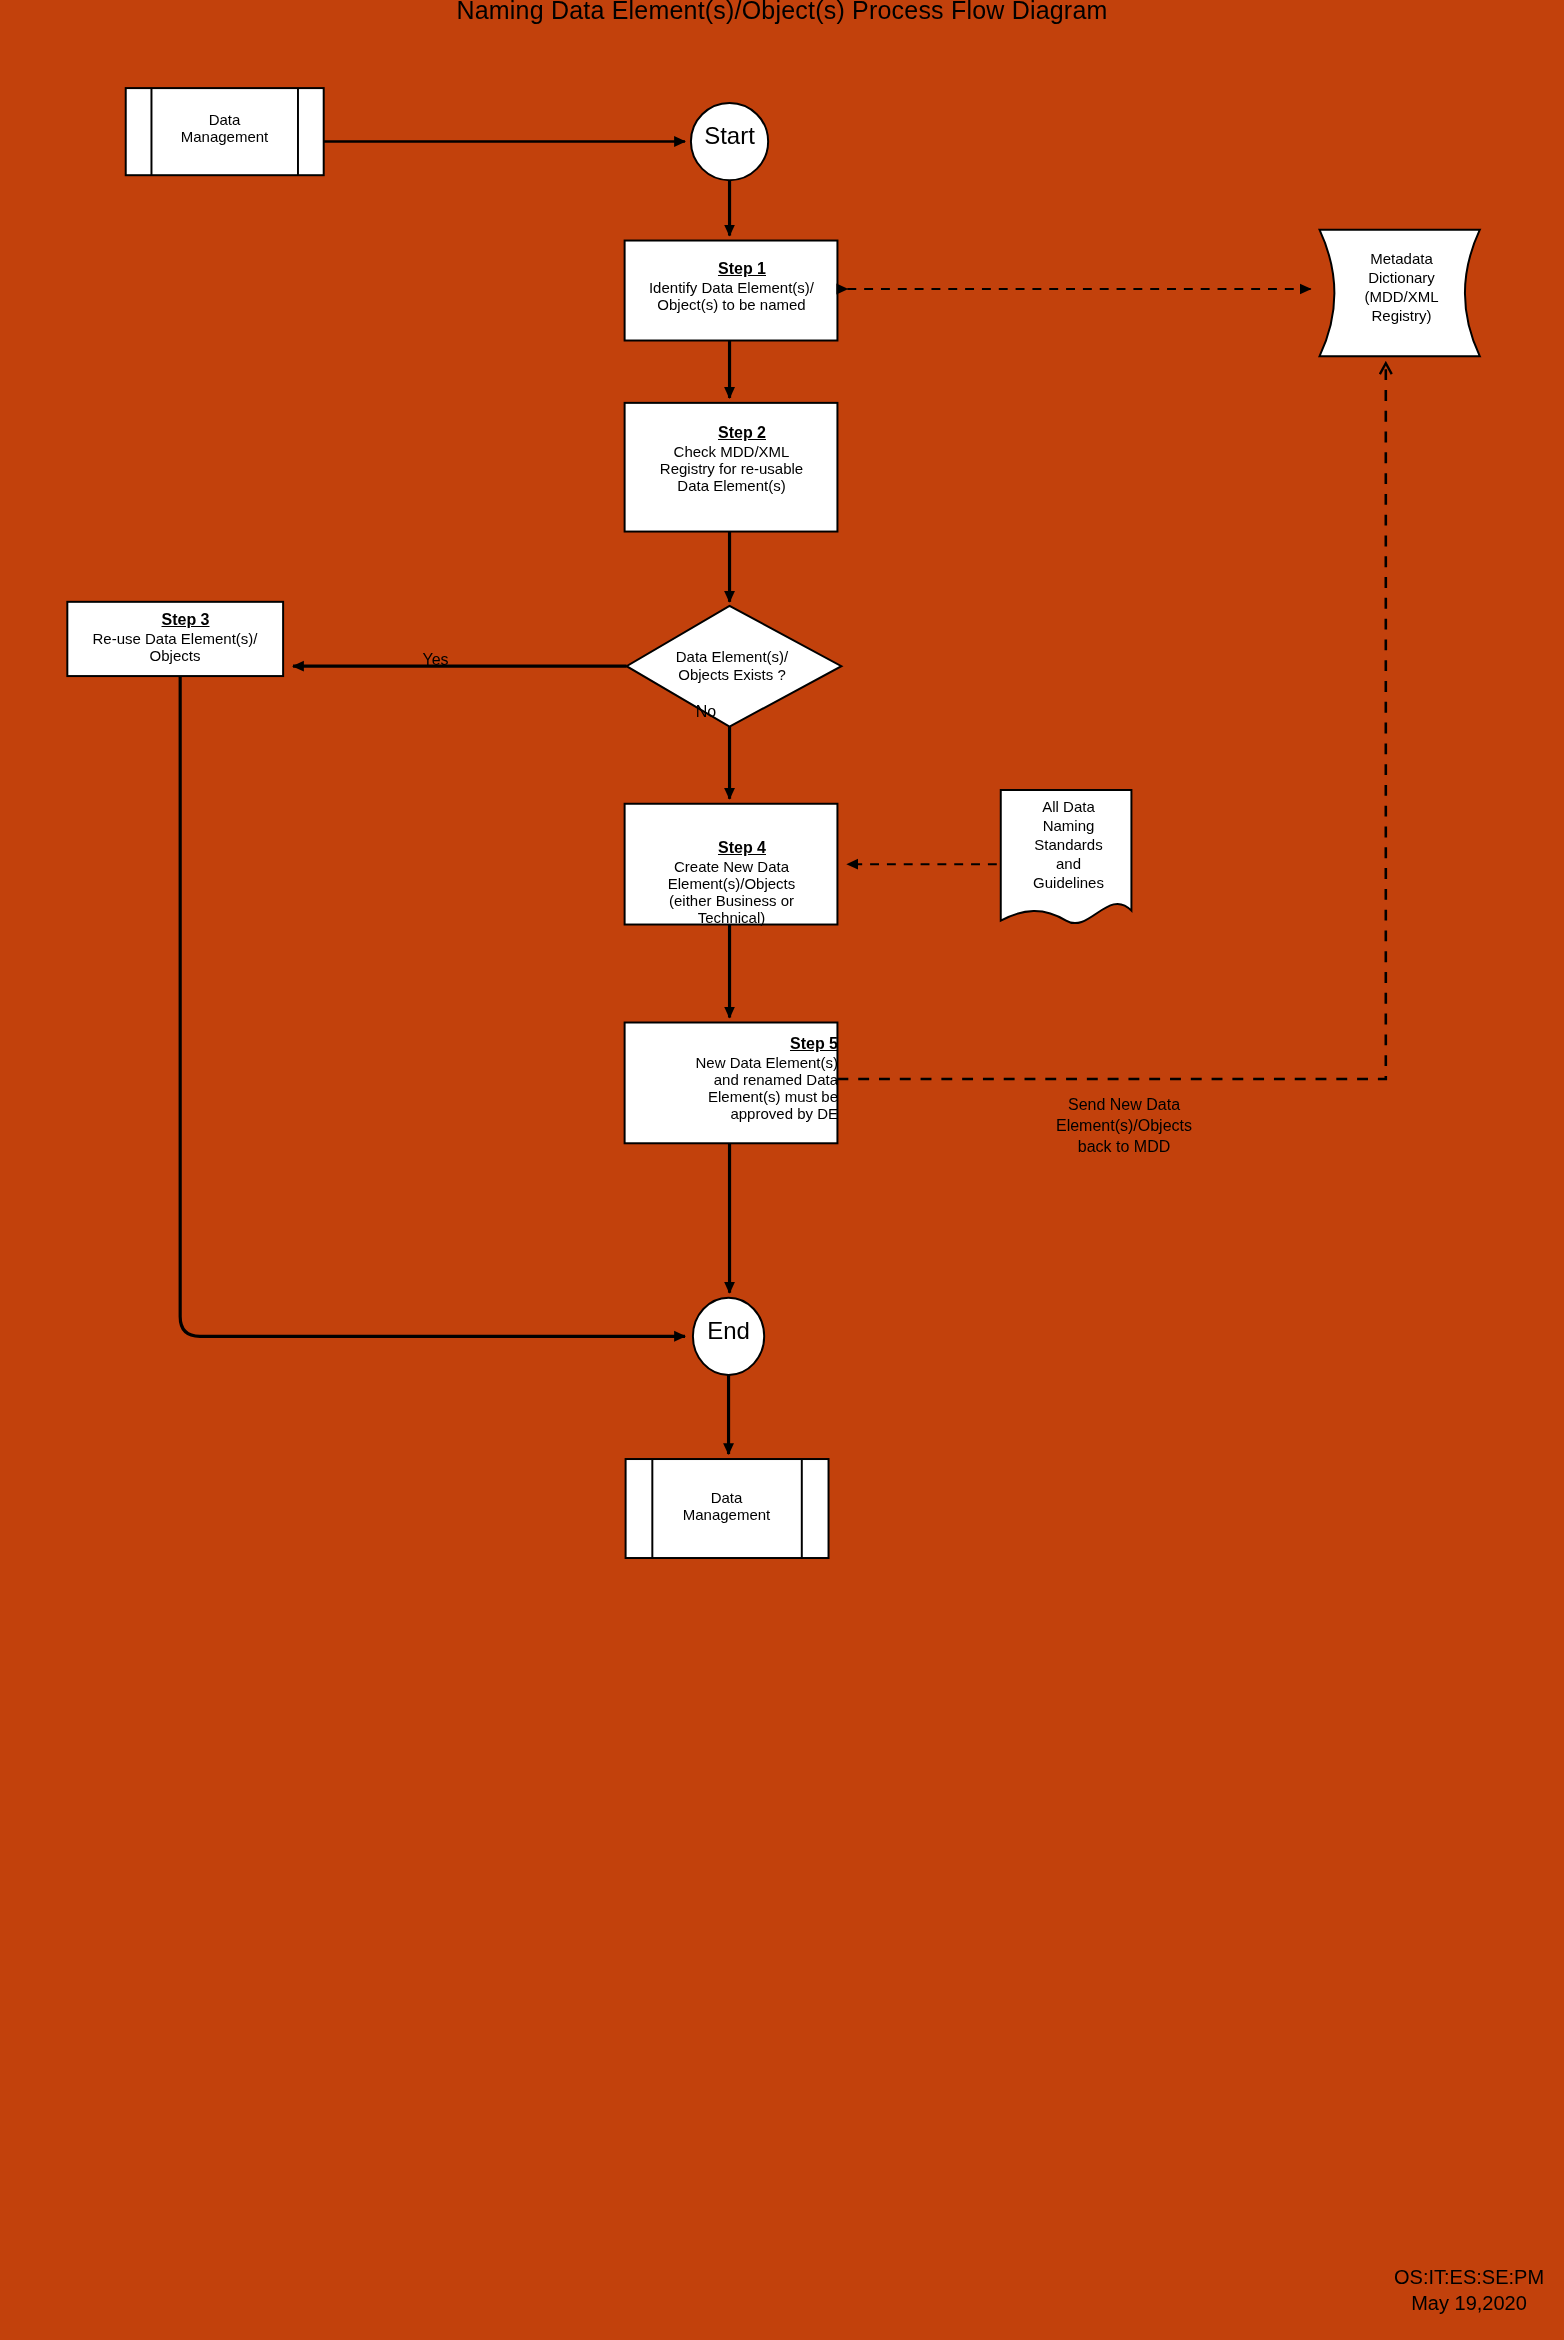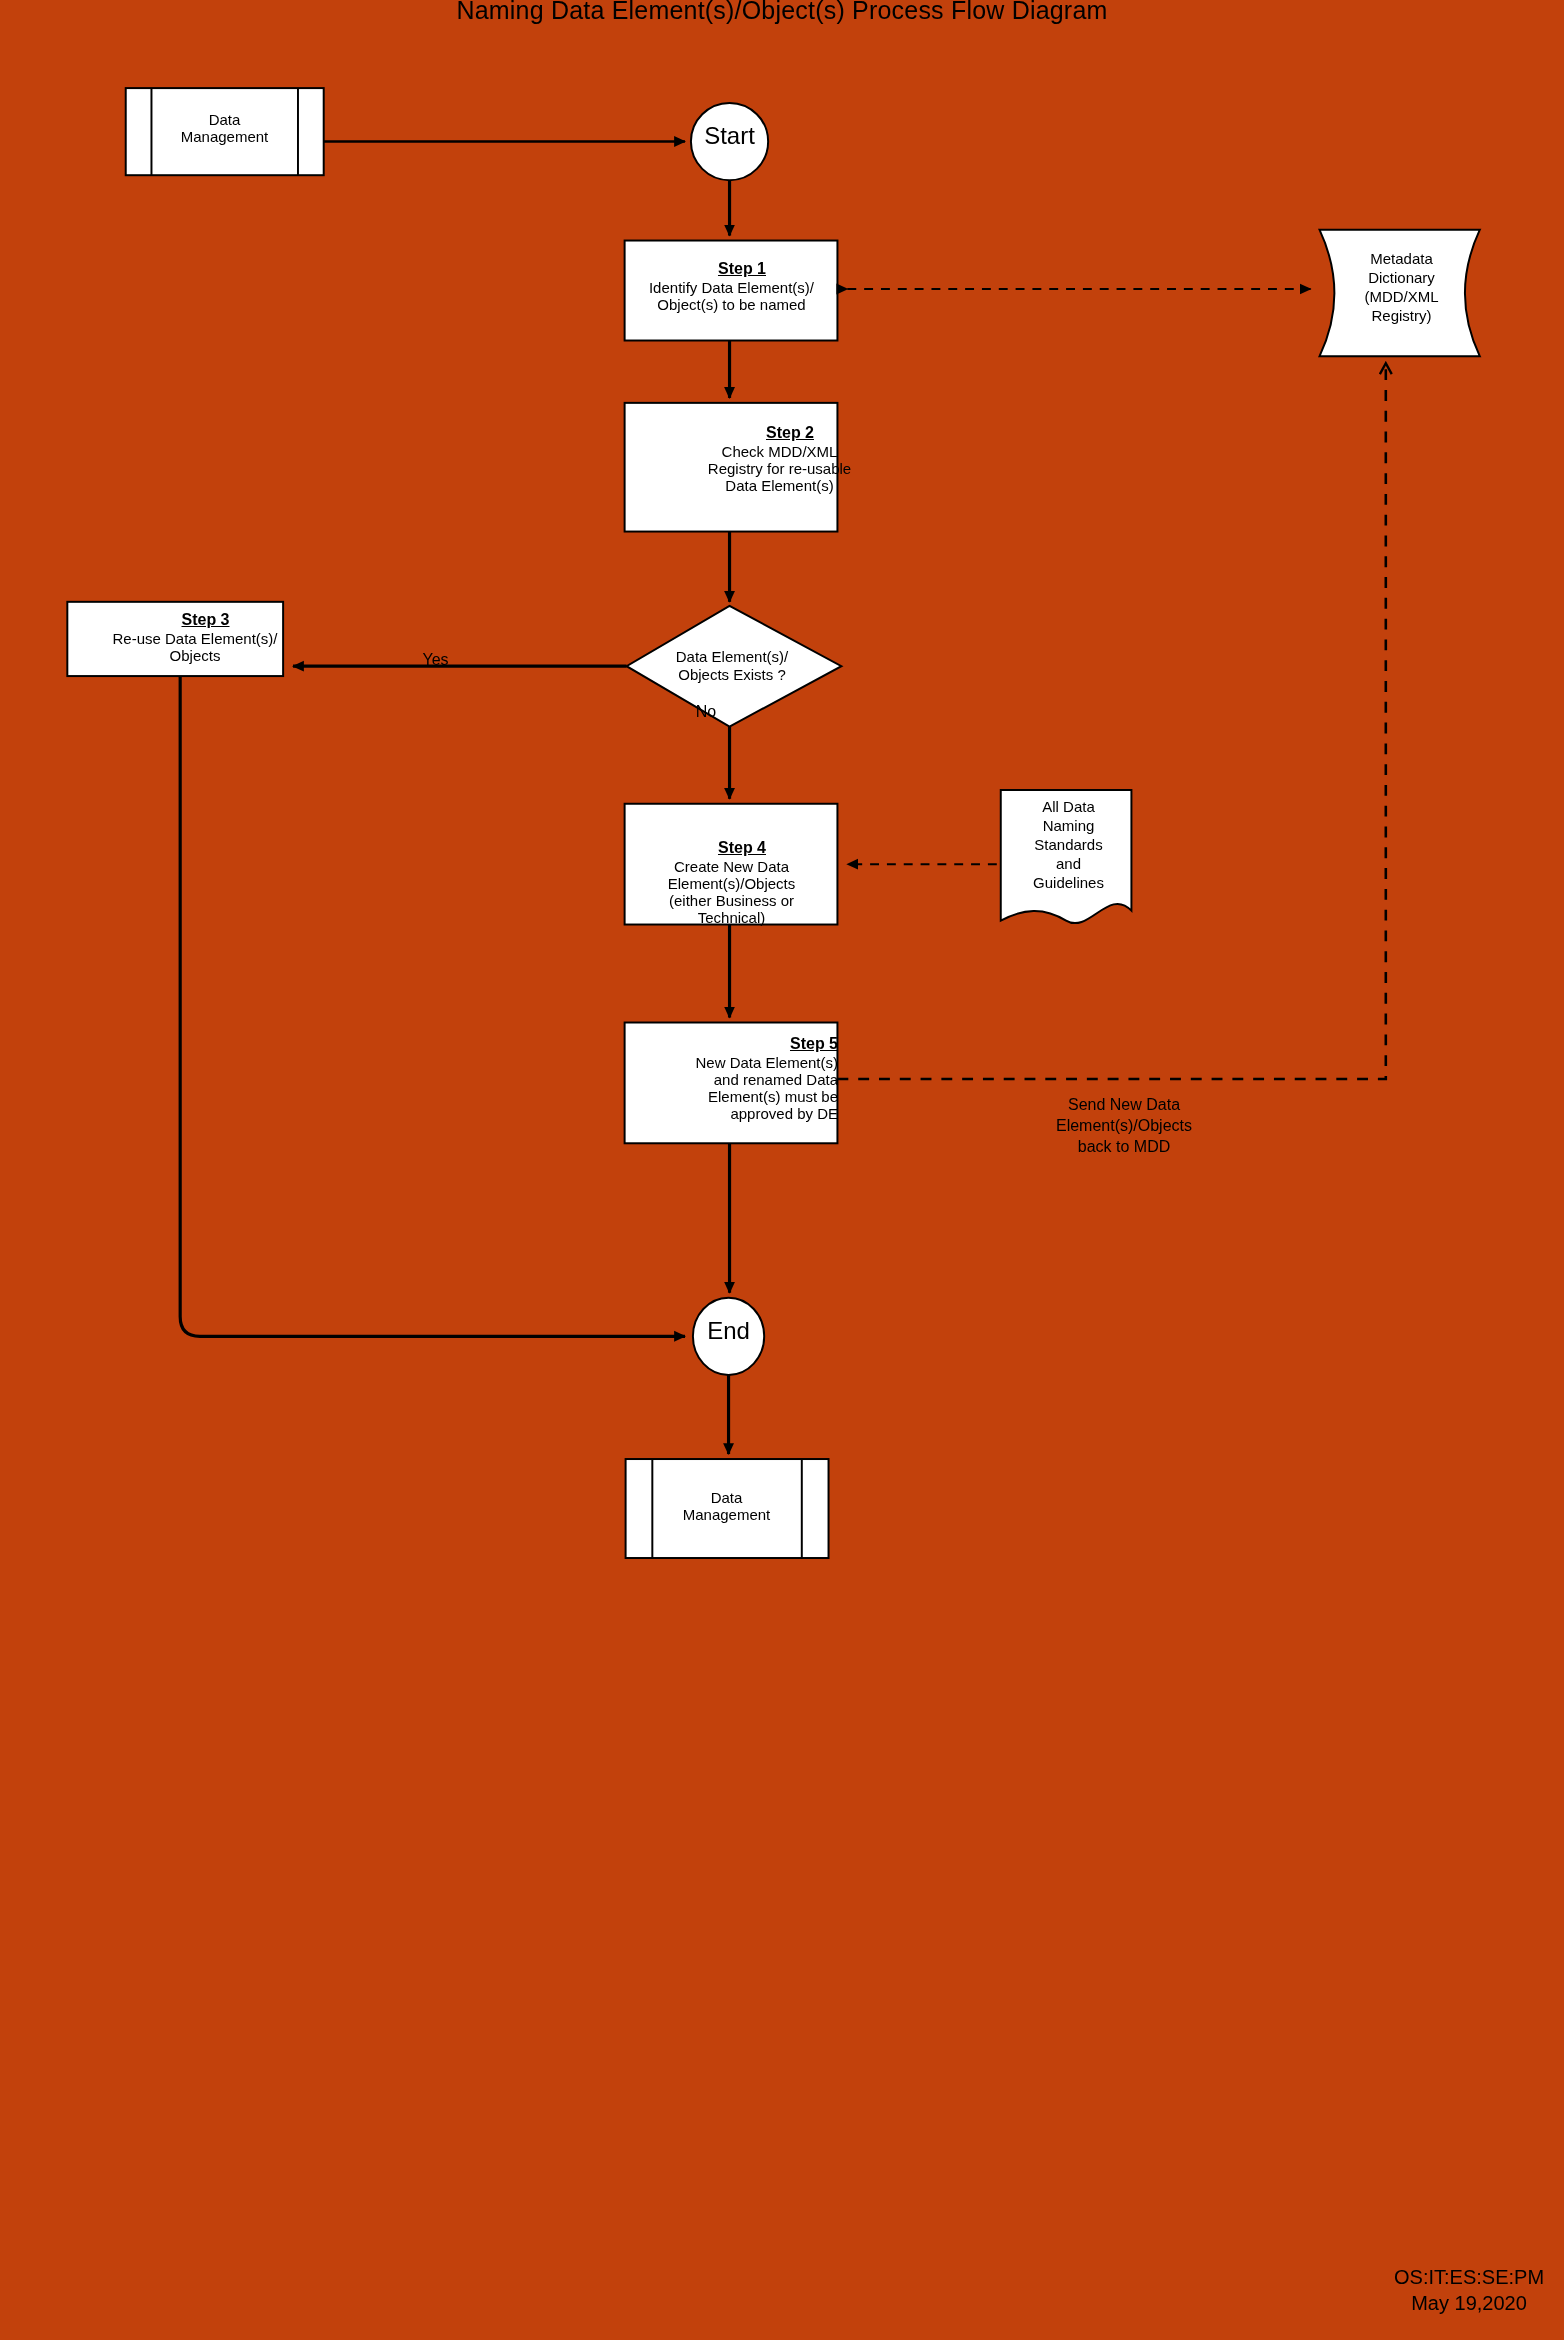--- a/index.html
+++ b/index.html
@@ -181,33 +181,33 @@
   </div>
 
   <div class="node-text big-label" style="left:690px; top:127px; width:79px;">Start</div>
 
   <div class="node-text" style="left:625px; top:259px; width:213px;">
     <span class="hdr">Step 1</span>
     <span>Identify Data Element(s)/</span><br>
     <span>Object(s)  to be named</span>
   </div>
 
-  <div class="node-text" style="left:625px; top:423px; width:213px;margin-left:48px;">
+  <div class="node-text" style="left:625px; top:423px; width:213px;">
     <span class="hdr">Step 2</span>
     <span>Check MDD/XML</span><br>
     <span>Registry for re-usable</span><br>
     <span>Data Element(s)</span>
   </div>
 
   <div class="node-text" style="left:633px; top:648px; width:198px; line-height:18px;">
     <span>Data Element(s)/</span><br>
     <span>Objects  Exists ?</span>
   </div>
 
-  <div class="node-text" style="left:67px; top:610px; width:216px;margin-left:20px;">
+  <div class="node-text" style="left:67px; top:610px; width:216px;">
     <span class="hdr">Step 3</span>
     <span>Re-use Data Element(s)/</span><br>
     <span>Objects</span>
   </div>
 
   <div class="node-text" style="left:625px; top:838px; width:213px;">
     <span class="hdr">Step 4</span>
     <span>Create New Data</span><br>
     <span>Element(s)/Objects</span><br>
     <span>(either Business or</span><br>

